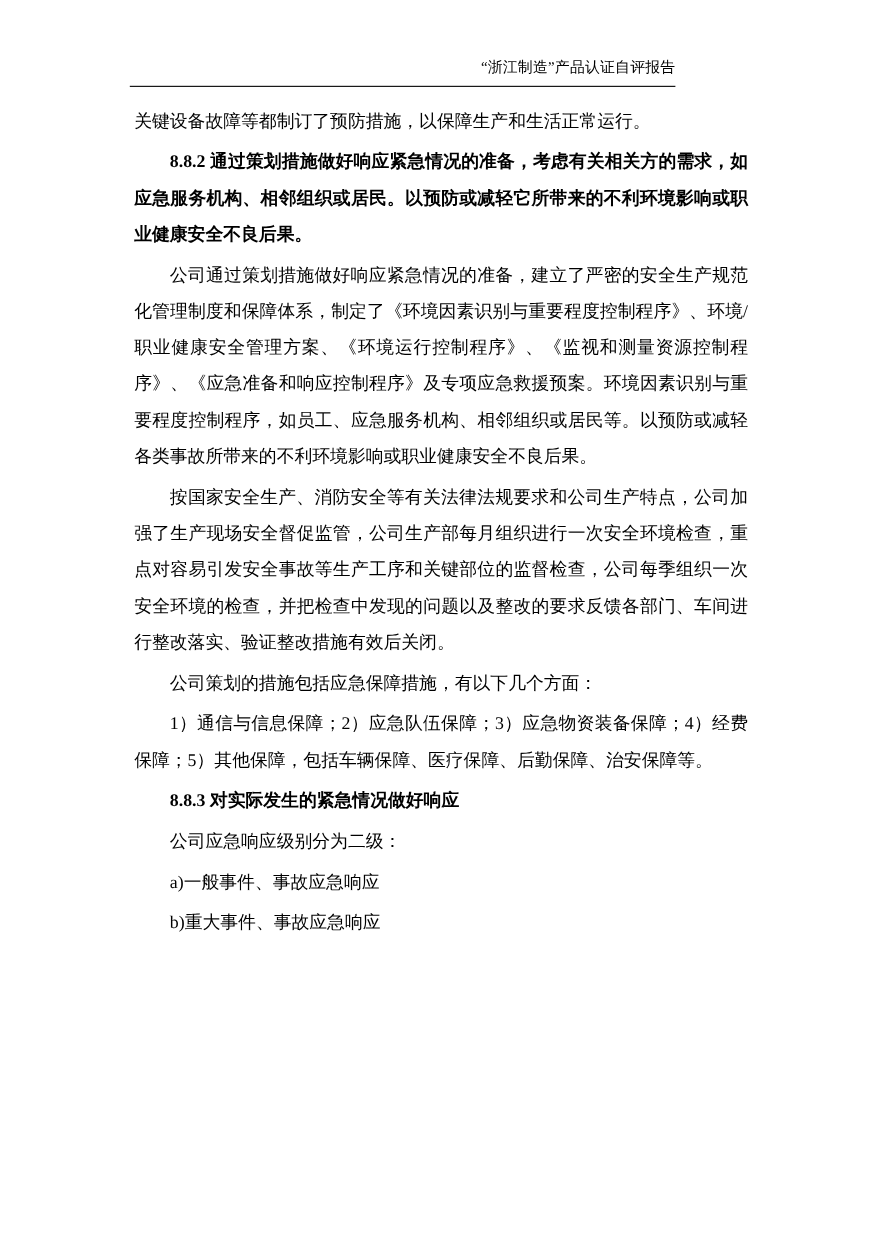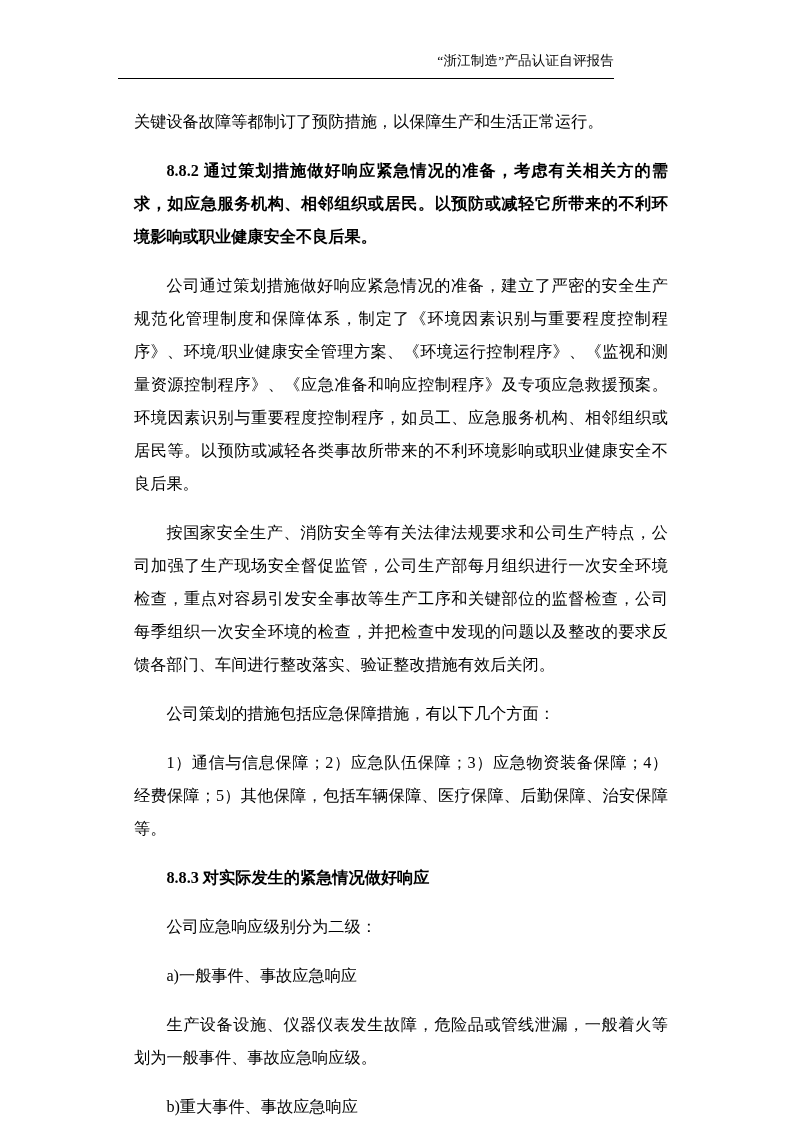--- a/index.html
+++ b/index.html
@@ -44,21 +44,21 @@
     position: absolute;
     top: 90px;
     left: 118px;
     width: 566px;
     font-size: 16.2px;
     line-height: 33px;
     text-align: justify;
     text-justify: inter-ideograph;
   }
   p {
-    margin: 16px;
+    margin: 4px;
     padding: 0;
     font-family: Liberation Serif, serif;
   }
   .indent2 {
     text-indent: 2em;
   }
   .heading-indent {
     font-weight: bold;
     text-indent: 2em;
   }
@@ -74,17 +74,16 @@
   <div class="content">
     <p>关键设备故障等都制订了预防措施，以保障生产和生活正常运行。</p>
     <p class="heading-indent">8.8.2 通过策划措施做好响应紧急情况的准备，考虑有关相关方的需求，如应急服务机构、相邻组织或居民。以预防或减轻它所带来的不利环境影响或职业健康安全不良后果。</p>
     <p class="indent2">公司通过策划措施做好响应紧急情况的准备，建立了严密的安全生产规范化管理制度和保障体系，制定了《环境因素识别与重要程度控制程序》、环境/职业健康安全管理方案、《环境运行控制程序》、《监视和测量资源控制程序》、《应急准备和响应控制程序》及专项应急救援预案。环境因素识别与重要程度控制程序，如员工、应急服务机构、相邻组织或居民等。以预防或减轻各类事故所带来的不利环境影响或职业健康安全不良后果。</p>
     <p class="indent2">按国家安全生产、消防安全等有关法律法规要求和公司生产特点，公司加强了生产现场安全督促监管，公司生产部每月组织进行一次安全环境检查，重点对容易引发安全事故等生产工序和关键部位的监督检查，公司每季组织一次安全环境的检查，并把检查中发现的问题以及整改的要求反馈各部门、车间进行整改落实、验证整改措施有效后关闭。</p>
     <p class="indent2">公司策划的措施包括应急保障措施，有以下几个方面：</p>
     <p class="indent2">1）通信与信息保障；2）应急队伍保障；3）应急物资装备保障；4）经费保障；5）其他保障，包括车辆保障、医疗保障、后勤保障、治安保障等。</p>
     <p class="heading-indent">8.8.3 对实际发生的紧急情况做好响应</p>
     <p class="indent2">公司应急响应级别分为二级：</p>
     <p class="indent2">a)一般事件、事故应急响应</p>
-    <p class="indent2">生产设备设施、仪器仪表发生故障，危险品或管线泄漏，一般着火等划为一般事件、事故应急响应级。</p>
     <p class="indent2">b)重大事件、事故应急响应</p>
   </div>
 
 </div>
 
 </body></html>

